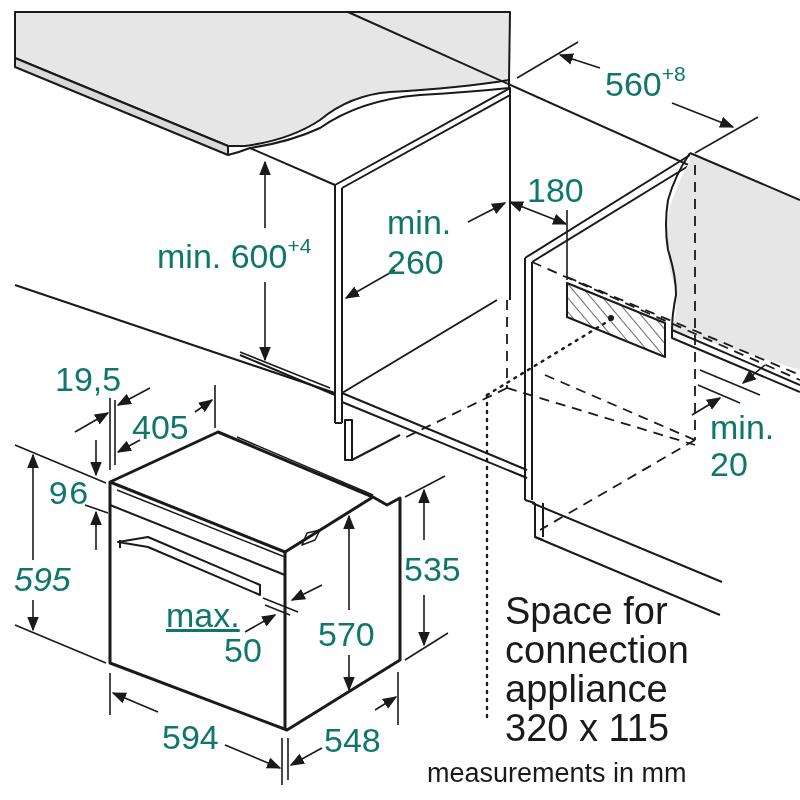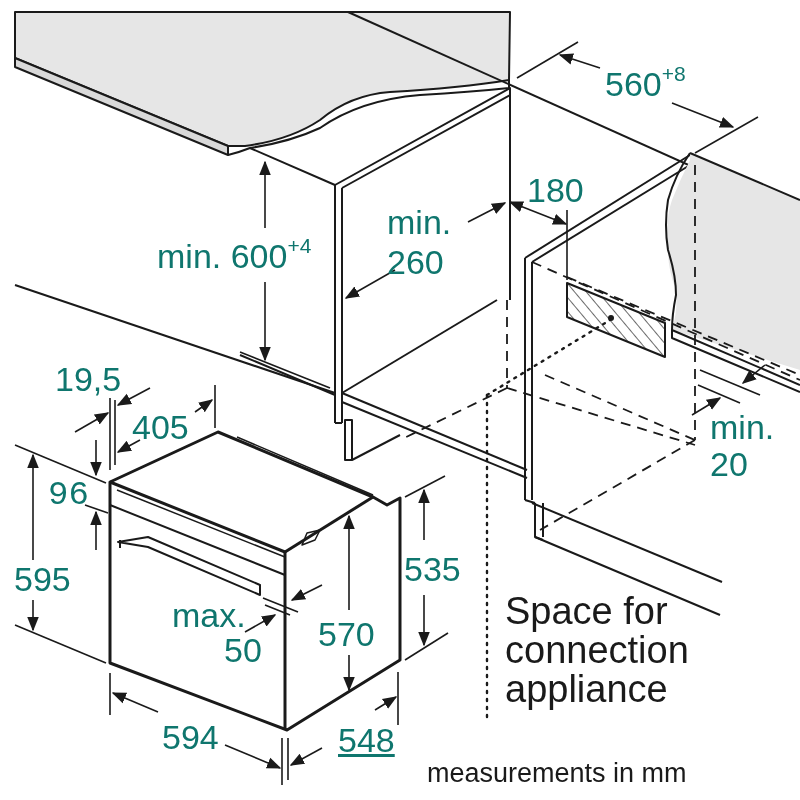--- a/index.html
+++ b/index.html
@@ -178,27 +178,28 @@
 <div class="lbl" style="left:605px; top:67px;">
   <span>560</span><sup>+8</sup>
 </div>
 <div class="lbl" style="left:527px; top:173px;">180</div>
 <div class="lbl" style="left:710px; top:410px;">min.</div>
 <div class="lbl" style="left:710px; top:447px;">20</div>
 
 <div class="lbl" style="left:55px; top:362px;">19,5</div>
 <div class="lbl" style="left:132px; top:410px;">405</div>
 <div class="lbl" style="left:48px; top:478px;font-family:Liberation Mono, monospace;">96</div>
-<div class="lbl" style="left:14px; top:562px;">595</div>
+<div class="lbl" style="left:14px; top:562px;font-style:italic;">595</div>
 <div class="lbl" style="left:404px; top:552px;">535</div>
 <div class="lbl" style="left:318px; top:617px;">570</div>
-<div class="lbl" style="left:172px; top:598px;">max.</div>
+<div class="lbl" style="left:166px; top:598px;text-decoration:underline;">max.</div>
 <div class="lbl" style="left:180px; top:633px;margin-left:44px;">50</div>
 <div class="lbl" style="left:162px; top:720px;">594</div>
-<div class="lbl" style="left:338px; top:723px;text-decoration:underline;">548</div>
+<div class="lbl" style="left:324px; top:723px;">548</div>
 
 <div class="note" style="left:505px; top:592px;">
   <div>Space for</div>
   <div>connection</div>
   <div>appliance</div>
+  <div>320 x 115</div>
 </div>
 
 <div class="footer" style="left:427px; top:758px;">measurements in mm</div>
 
 </body></html>

